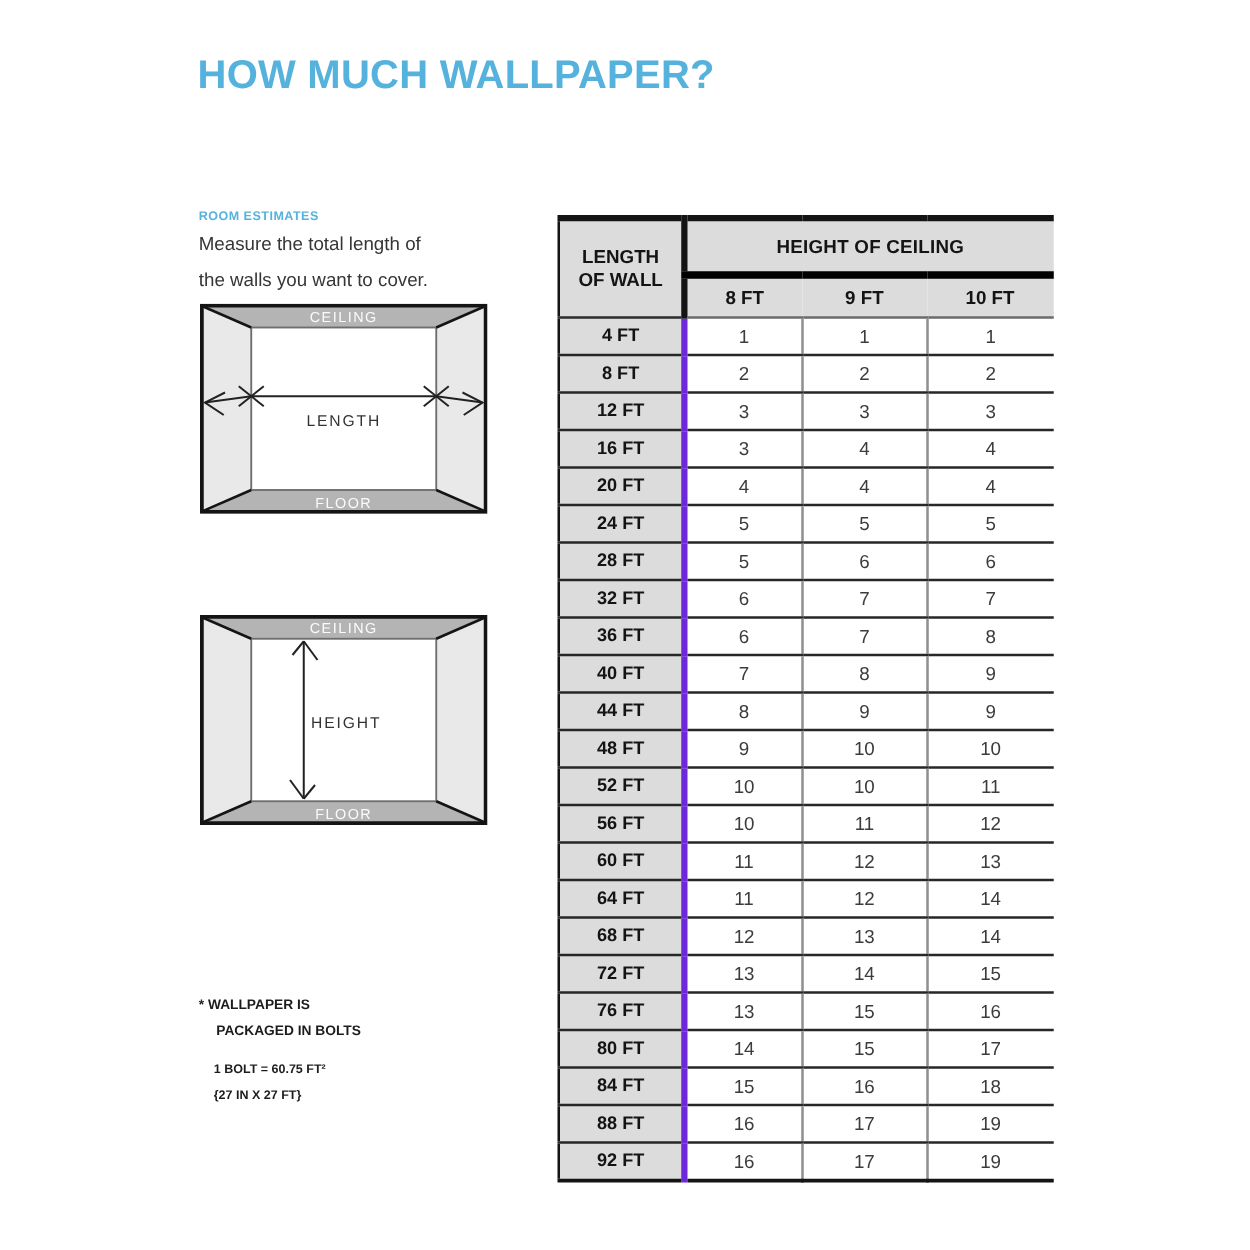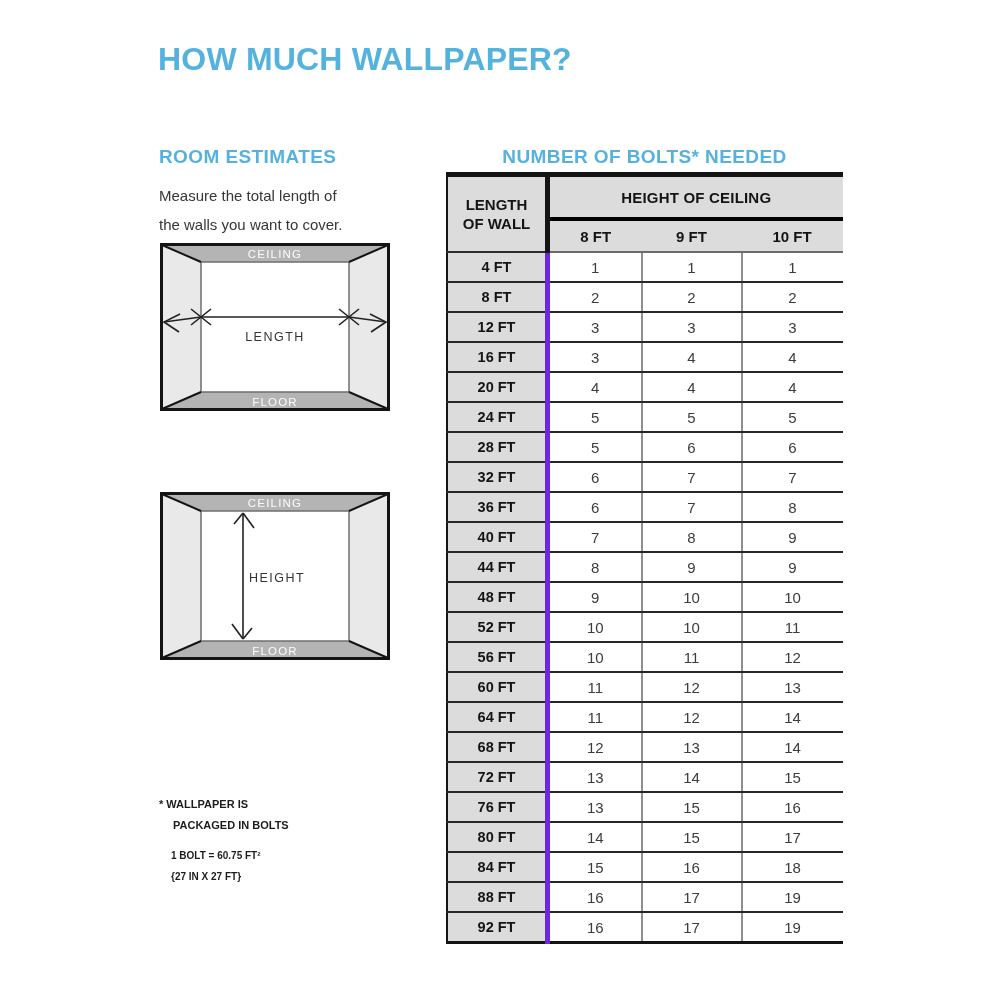--- a/index.html
+++ b/index.html
@@ -5,22 +5,22 @@
   html, body { margin:0; padding:0; background:#ffffff; }
   .canvas {
     position:relative; width:912px; height:1000px; background:#ffffff;
     font-family:"Liberation Sans", sans-serif; overflow:hidden;
   }
   .page-title {
     position:absolute; left:158px; top:41px;
     font-size:32px; font-weight:bold; letter-spacing:0.2px; color:#55B2DC;
   }
   .section-heading {
-    position:absolute; font-size:19px; font-weight:bold;
-    letter-spacing:0.4px; color:#55B2DC;
+    position:absolute; font-size:10px; font-weight:bold;
+    letter-spacing:0.4px; color:#55B2DC;margin-top:22px;
   }
   .re-heading { left:159px; top:146px; }
   .bolts-heading { left:446px; top:146px; width:397px; text-align:center; }
   .body-text {
     position:absolute; left:159px; font-size:15px; color:#363636;
     line-height:29px; white-space:pre-line;
   }
   .step1 { top:181px; }
   .step2 { top:432px; }
   .step3 { top:681px; }
@@ -48,21 +48,21 @@
   table.bolts th, table.bolts td { padding:0; text-align:center; vertical-align:middle; }
   th.corner {
     width:97px; background:#dcdcdc; color:#141414;
     font-size:15px; font-weight:bold; line-height:19px; white-space:pre-line;
     border-right:5px solid #141414;
     border-bottom:2px solid #2b2b2b;
   }
   th.group {
     height:40px; background:#dcdcdc; color:#141414;
     font-size:15px; font-weight:bold; letter-spacing:0.2px;
-    border-bottom:4px solid #000000;
+    border-bottom:6px solid #000000;
   }
   th.sub {
     height:30px; background:#dcdcdc; color:#141414;
     font-size:15px; font-weight:bold;
     border-bottom:2px solid #6b6b6b;
   }
   td.label {
     background:#dcdcdc; color:#141414; font-size:14.5px; font-weight:bold;
     border-right:5px solid #6d28d9; border-bottom:2px solid #272727; height:28px;
   }
@@ -140,21 +140,20 @@
   <div class="footnote">
     <div>* WALLPAPER IS</div>
     <div class="indent">PACKAGED IN BOLTS</div>
   </div>
 
   <div class="bolt-info">
     <div>1 BOLT = 60.75 FT²</div>
     <div>{27 IN X 27 FT}</div>
   </div>
 
-  <div class="section-heading bolts-heading">NUMBER OF BOLTS* NEEDED</div>
 
   <table class="bolts">
     <colgroup>
       <col class="c-label">
         <col class="c-val1">
         <col class="c-val2">
         <col class="c-val3">
     </colgroup>
     <thead>
       <tr>

